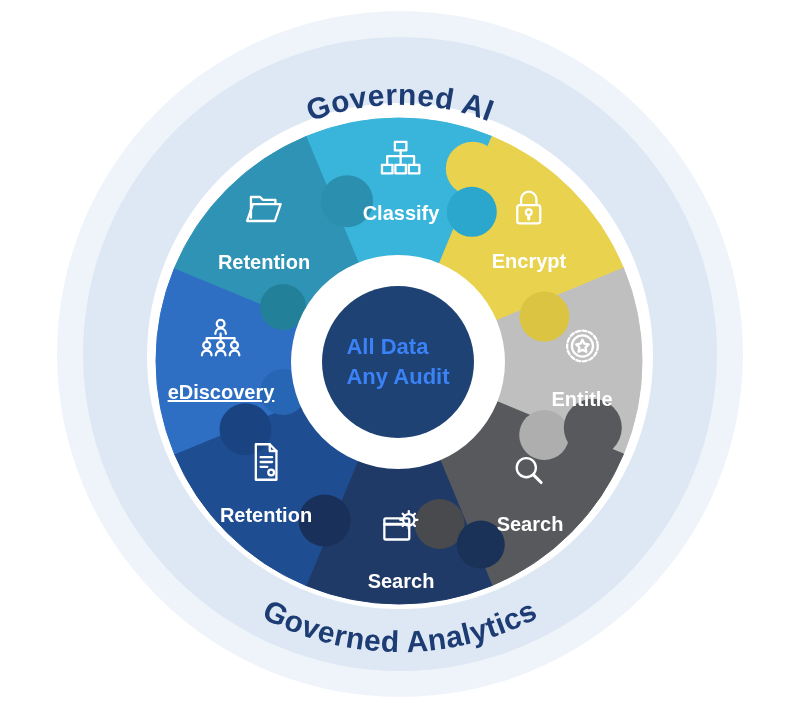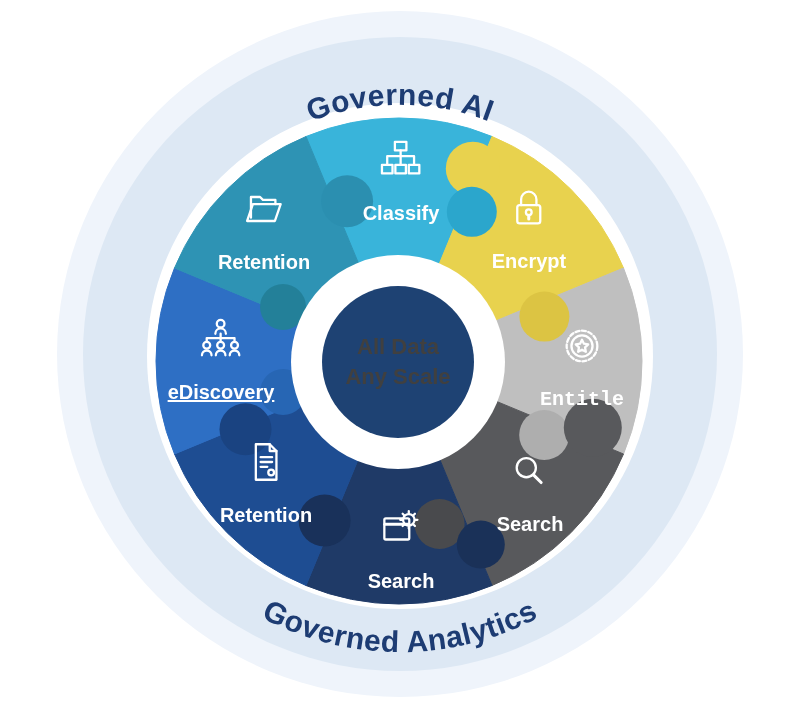--- a/index.html
+++ b/index.html
@@ -18,21 +18,21 @@
   .icon-stroke-thick{stroke:#ffffff;fill:none;stroke-width:3.2;stroke-linecap:round;}
   .seg{
     position:absolute;transform:translate(-50%,-50%);
     display:flex;flex-direction:column;align-items:center;gap:19px;
     color:#ffffff;pointer-events:none;
   }
   .seg-icon{width:46px;height:46px;display:block;}
   .seg-label{font-size:20px;font-weight:700;white-space:nowrap;text-align:center;}
   .center-text{
     position:absolute;left:398px;top:362px;transform:translate(-50%,-50%);
-    color:#404040;font-size:22px;font-weight:700;line-height:1.35;text-align:center;white-space:nowrap;
+    color:#3b82f6;font-size:22px;font-weight:700;line-height:1.35;white-space:nowrap;
   }
 </style>
 </head>
 <body>
 
 <div class="stage">
 
   <svg id="diagram" width="800" height="705" viewBox="0 0 800 705">
     <defs>
       <path id="arc-top" d="M 173.4 249.3 A 250 250 0 0 1 626.6 249.3"></path>
@@ -133,21 +133,21 @@
           <use href="#hierarchy-icon" xlink:href="#hierarchy-icon"></use>
         </svg>
         <div class="seg-label">Classify</div>
       </div>
       <div class="seg" style="left: 529px; top: 229px; justify-content: flex-end;">
         <svg viewBox="0 0 48 48" class="seg-icon">
           <use href="#lock-icon" xlink:href="#lock-icon"></use>
         </svg>
         <div class="seg-label">Encrypt</div>
       </div>
-      <div class="seg" style="left: 582px; top: 367px; font-family: Liberation Mono, monospace;">
+      <div class="seg" style="left: 582px; top: 367px;">
         <svg viewBox="0 0 48 48" class="seg-icon">
           <use href="#badge-icon" xlink:href="#badge-icon"></use>
         </svg>
         <div class="seg-label">Entitle</div>
       </div>
       <div class="seg" style="left: 530px; top: 492px; justify-content: space-between;">
         <svg viewBox="0 0 48 48" class="seg-icon">
           <use href="#search-icon" xlink:href="#search-icon"></use>
         </svg>
         <div class="seg-label">Search</div>
@@ -173,16 +173,16 @@
       <div class="seg" style="left: 264px; top: 230px;">
         <svg viewBox="0 0 48 48" class="seg-icon">
           <use href="#folder-icon" xlink:href="#folder-icon"></use>
         </svg>
         <div class="seg-label">Retention</div>
       </div>
     </div>
 
   <div class="center-text">
     <div>All Data</div>
-    <div>Any Scale</div>
+    <div>Any Audit</div>
   </div>
 
 </div>
 
 </body></html>

